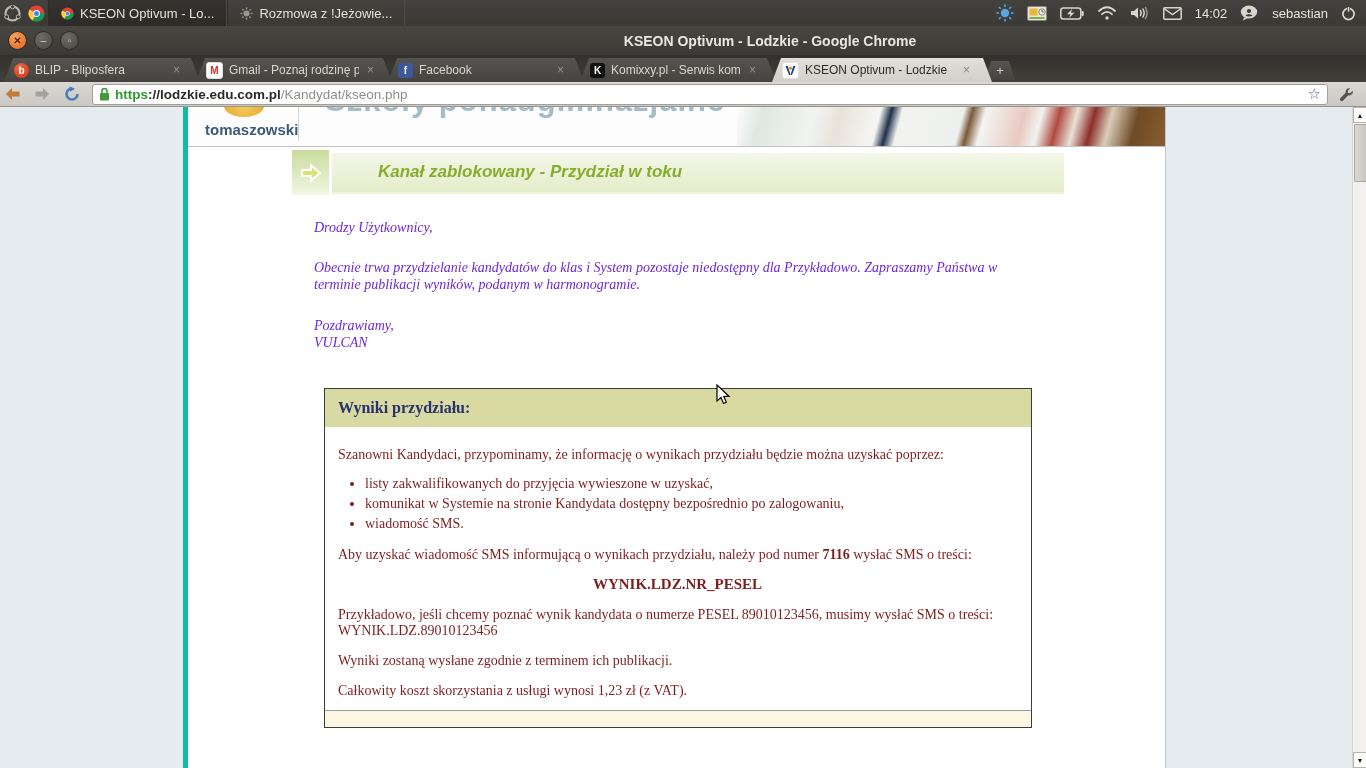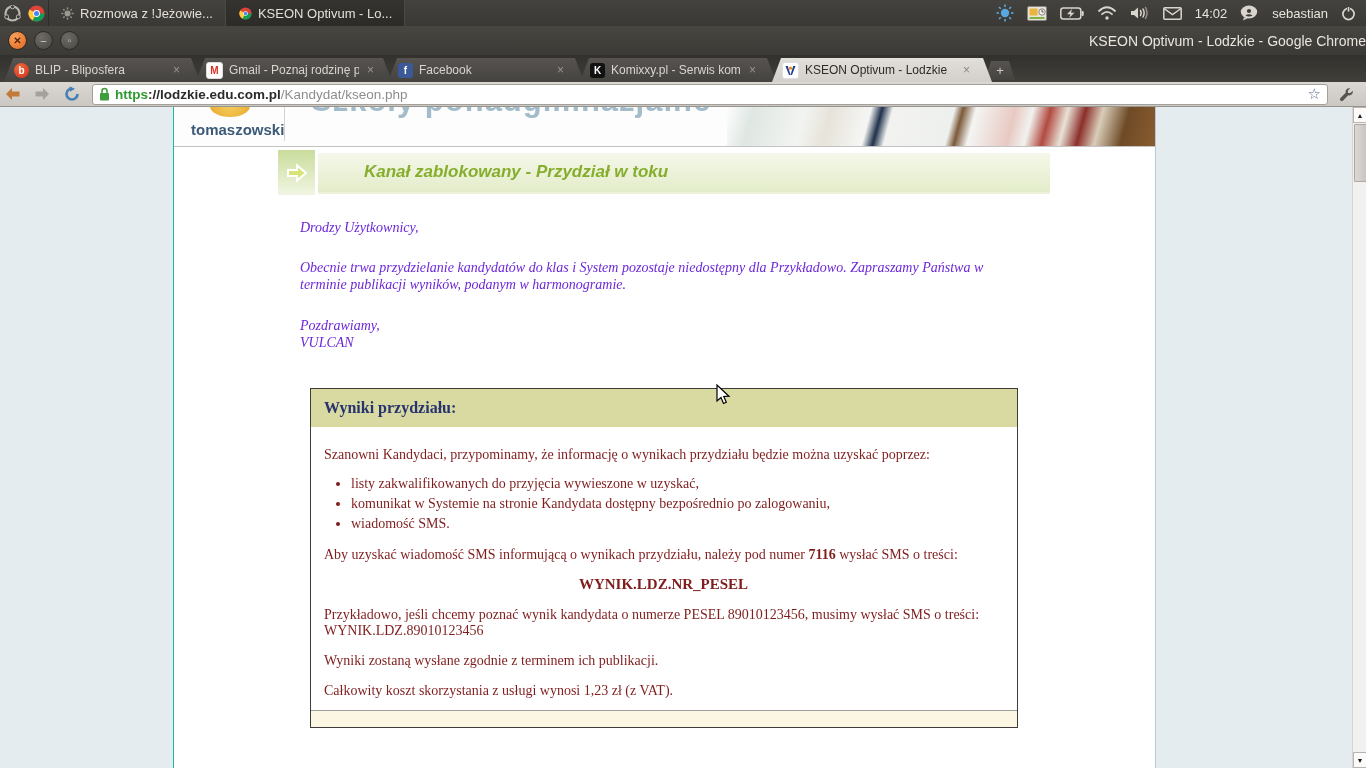--- a/index.html
+++ b/index.html
@@ -30,21 +30,21 @@
   .titlebar{
     position:absolute;left:0;top:26px;width:1366px;height:29px;
     background:linear-gradient(#484641,#3b3a36);
     display:flex;align-items:center;
   }
   .winbtns{display:flex;gap:7px;margin-left:8px;}
   .wbtn{width:17px;height:17px;border-radius:50%;display:flex;align-items:center;justify-content:center;
     font-size:10px;line-height:1;color:#3a2a20;border:1px solid #2c2b27;}
   .wbtn.close{background:radial-gradient(circle at 35% 30%,#f8a25c,#e0641f);color:#5a2407;font-weight:bold;}
   .wbtn.min,.wbtn.max{background:radial-gradient(circle at 35% 30%,#6e6b65,#4a4843);color:#d6d2ca;}
-  .wtitle{flex:1;text-align:right;margin-left:95px;font-size:14px;font-weight:normal;color:#e9e5dd;}
+  .wtitle{flex:1;text-align:center;margin-left:95px;font-size:14px;font-weight:bold;color:#e9e5dd;}
   
   .tabstrip{
     position:absolute;left:0;top:55px;width:1366px;height:27px;
     background:linear-gradient(#33312d,#413f3a);
   }
   .tab{
     position:absolute;top:3px;height:24px;display:flex;align-items:center;gap:6px;
     padding:0 10px;font-size:12px;color:#d8d5cf;
     background:linear-gradient(#565350,#454340);
     clip-path:polygon(9px 0, calc(100% - 9px) 0, 100% 100%, 0 100%);
@@ -73,22 +73,22 @@
     height:19px;flex:1;margin-left:2px;background:#fff;border:1px solid #a3a09b;border-radius:3px;
     display:flex;align-items:center;padding:0 6px;gap:5px;font-size:13.5px;
   }
   .omnibox .scheme{color:#2f9a2f;font-weight:bold;}
   .omnibox .host{color:#2b2b2b;font-weight:bold;}
   .omnibox .path{color:#8d8d8d;}
   .omnistar{margin-left:auto;color:#5a6c8e;font-size:15px;}
   
   .viewport{position:absolute;left:0;top:107px;width:1366px;height:661px;background:#e4ecef;overflow:hidden;}
   .content{
-    position:absolute;left:173px;top:0;width:983px;height:661px;background:#fff;
-    border-left:1px solid #14b8a6;border-right:1px solid #b5cad6;box-sizing:border-box;
+    position:absolute;left:183px;top:0;width:983px;height:661px;background:#fff;
+    border-left:5px solid #14b8a6;border-right:1px solid #b5cad6;box-sizing:border-box;
   }
   
   .banner{position:absolute;left:0;top:0;width:100%;height:39px;overflow:hidden;border-bottom:1px solid #c3c3c3;background:#fdfdfd;}
   .banner .logo-arc{position:absolute;left:36px;top:-12px;width:40px;height:22px;border-radius:50%;
     background:radial-gradient(circle at 50% 40%,#f5d060,#e8a82a);}
   .banner .district{position:absolute;left:17px;top:14px;font-size:15px;font-weight:bold;color:#3c5a77;}
   .banner .vline{position:absolute;left:110px;top:0;width:1px;height:34px;background:#d4d4d4;}
   .banner .bigtitle{position:absolute;left:137px;top:-24px;font-size:31px;font-weight:bold;color:#a3bcca;letter-spacing:1px;white-space:nowrap;}
   .banner .photo{position:absolute;right:0;top:0;width:428px;height:39px;
     background:
@@ -144,49 +144,49 @@
     </span>
     <span class="launcher ico">
       <svg width="17" height="17" viewBox="0 0 17 17">
           <circle cx="8.5" cy="8.5" r="8" fill="#db4437"></circle>
           <path d="M8.5 8.5 L16.5 8.5 A8 8 0 0 1 4.5 15.4 Z" fill="#0f9d58"></path>
           <path d="M8.5 8.5 L4.5 15.4 A8 8 0 0 1 1.5 4.5 Z" fill="#ffcd40"></path>
           <circle cx="8.5" cy="8.5" r="3.4" fill="#fff"></circle>
           <circle cx="8.5" cy="8.5" r="2.5" fill="#4285f4"></circle>
         </svg>
     </span>
+    <div class="taskbtn active">
+      <span class="ico">
+        <svg width="13" height="13" viewBox="0 0 17 17">
+            <circle cx="8.5" cy="8.5" r="8" fill="#db4437"></circle>
+            <path d="M8.5 8.5 L16.5 8.5 A8 8 0 0 1 4.5 15.4 Z" fill="#0f9d58"></path>
+            <path d="M8.5 8.5 L4.5 15.4 A8 8 0 0 1 1.5 4.5 Z" fill="#ffcd40"></path>
+            <circle cx="8.5" cy="8.5" r="3" fill="#fff"></circle>
+            <circle cx="8.5" cy="8.5" r="2.2" fill="#4285f4"></circle>
+          </svg>
+      </span>
+      <span>KSEON Optivum - Lo...</span>
+    </div>
     <div class="taskbtn">
       <span class="ico">
         <svg width="13" height="13" viewBox="0 0 13 13">
             <circle cx="6.5" cy="6.5" r="3" fill="#9b978f"></circle>
             <g stroke="#9b978f" stroke-width="1.4">
               <line x1="6.5" y1="0.4" x2="6.5" y2="2.4"></line>
               <line x1="6.5" y1="10.6" x2="6.5" y2="12.6"></line>
               <line x1="0.4" y1="6.5" x2="2.4" y2="6.5"></line>
               <line x1="10.6" y1="6.5" x2="12.6" y2="6.5"></line>
               <line x1="2.2" y1="2.2" x2="3.6" y2="3.6"></line>
               <line x1="9.4" y1="9.4" x2="10.8" y2="10.8"></line>
               <line x1="2.2" y1="10.8" x2="3.6" y2="9.4"></line>
               <line x1="9.4" y1="3.6" x2="10.8" y2="2.2"></line>
             </g>
           </svg>
       </span>
       <span>Rozmowa z !Jeżowie...</span>
-    </div>
-    <div class="taskbtn active">
-      <span class="ico">
-        <svg width="13" height="13" viewBox="0 0 17 17">
-            <circle cx="8.5" cy="8.5" r="8" fill="#db4437"></circle>
-            <path d="M8.5 8.5 L16.5 8.5 A8 8 0 0 1 4.5 15.4 Z" fill="#0f9d58"></path>
-            <path d="M8.5 8.5 L4.5 15.4 A8 8 0 0 1 1.5 4.5 Z" fill="#ffcd40"></path>
-            <circle cx="8.5" cy="8.5" r="3" fill="#fff"></circle>
-            <circle cx="8.5" cy="8.5" r="2.2" fill="#4285f4"></circle>
-          </svg>
-      </span>
-      <span>KSEON Optivum - Lo...</span>
     </div>
   </div>
   <div class="panel-right">
     <span class="ico">
       <svg width="18" height="18" viewBox="0 0 18 18">
           <circle cx="9" cy="9" r="4.2" fill="#5aa7e0"></circle>
           <g stroke="#5aa7e0" stroke-width="1.6">
             <line x1="9" y1="0.5" x2="9" y2="3"></line>
             <line x1="9" y1="15" x2="9" y2="17.5"></line>
             <line x1="0.5" y1="9" x2="3" y2="9"></line>

